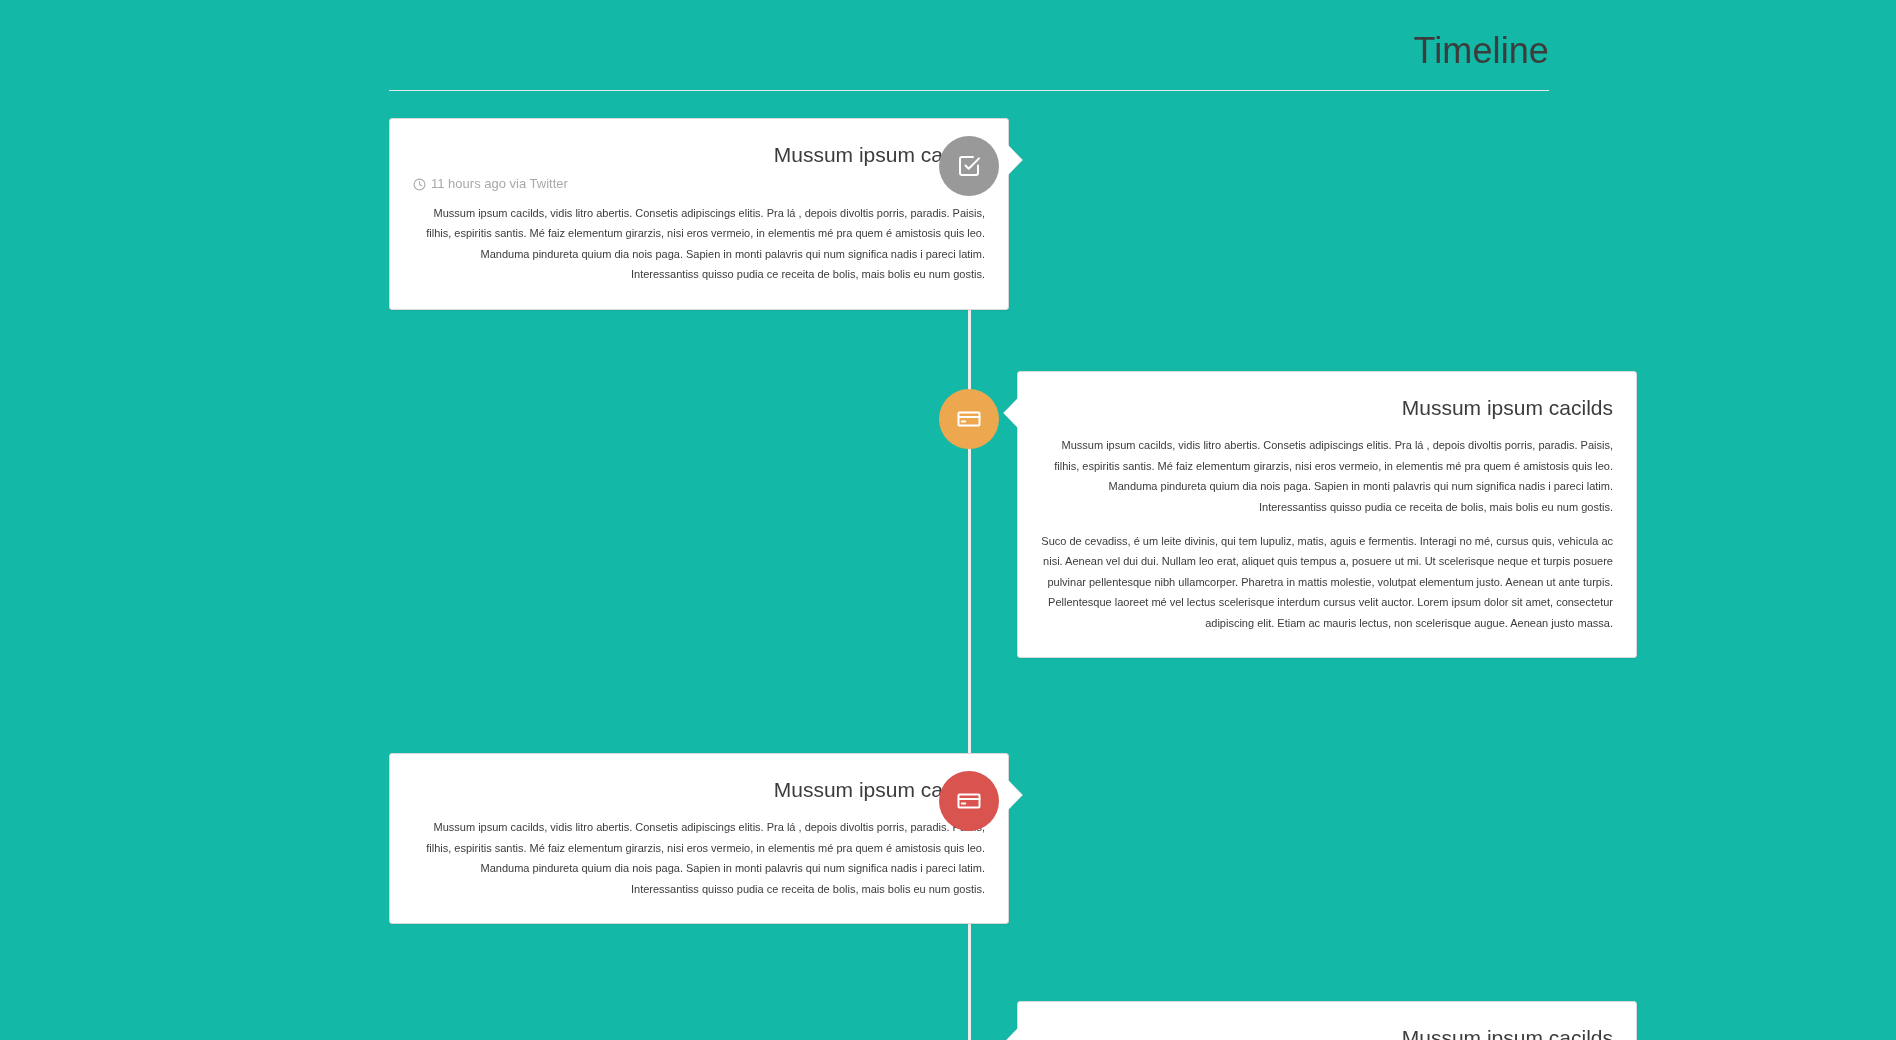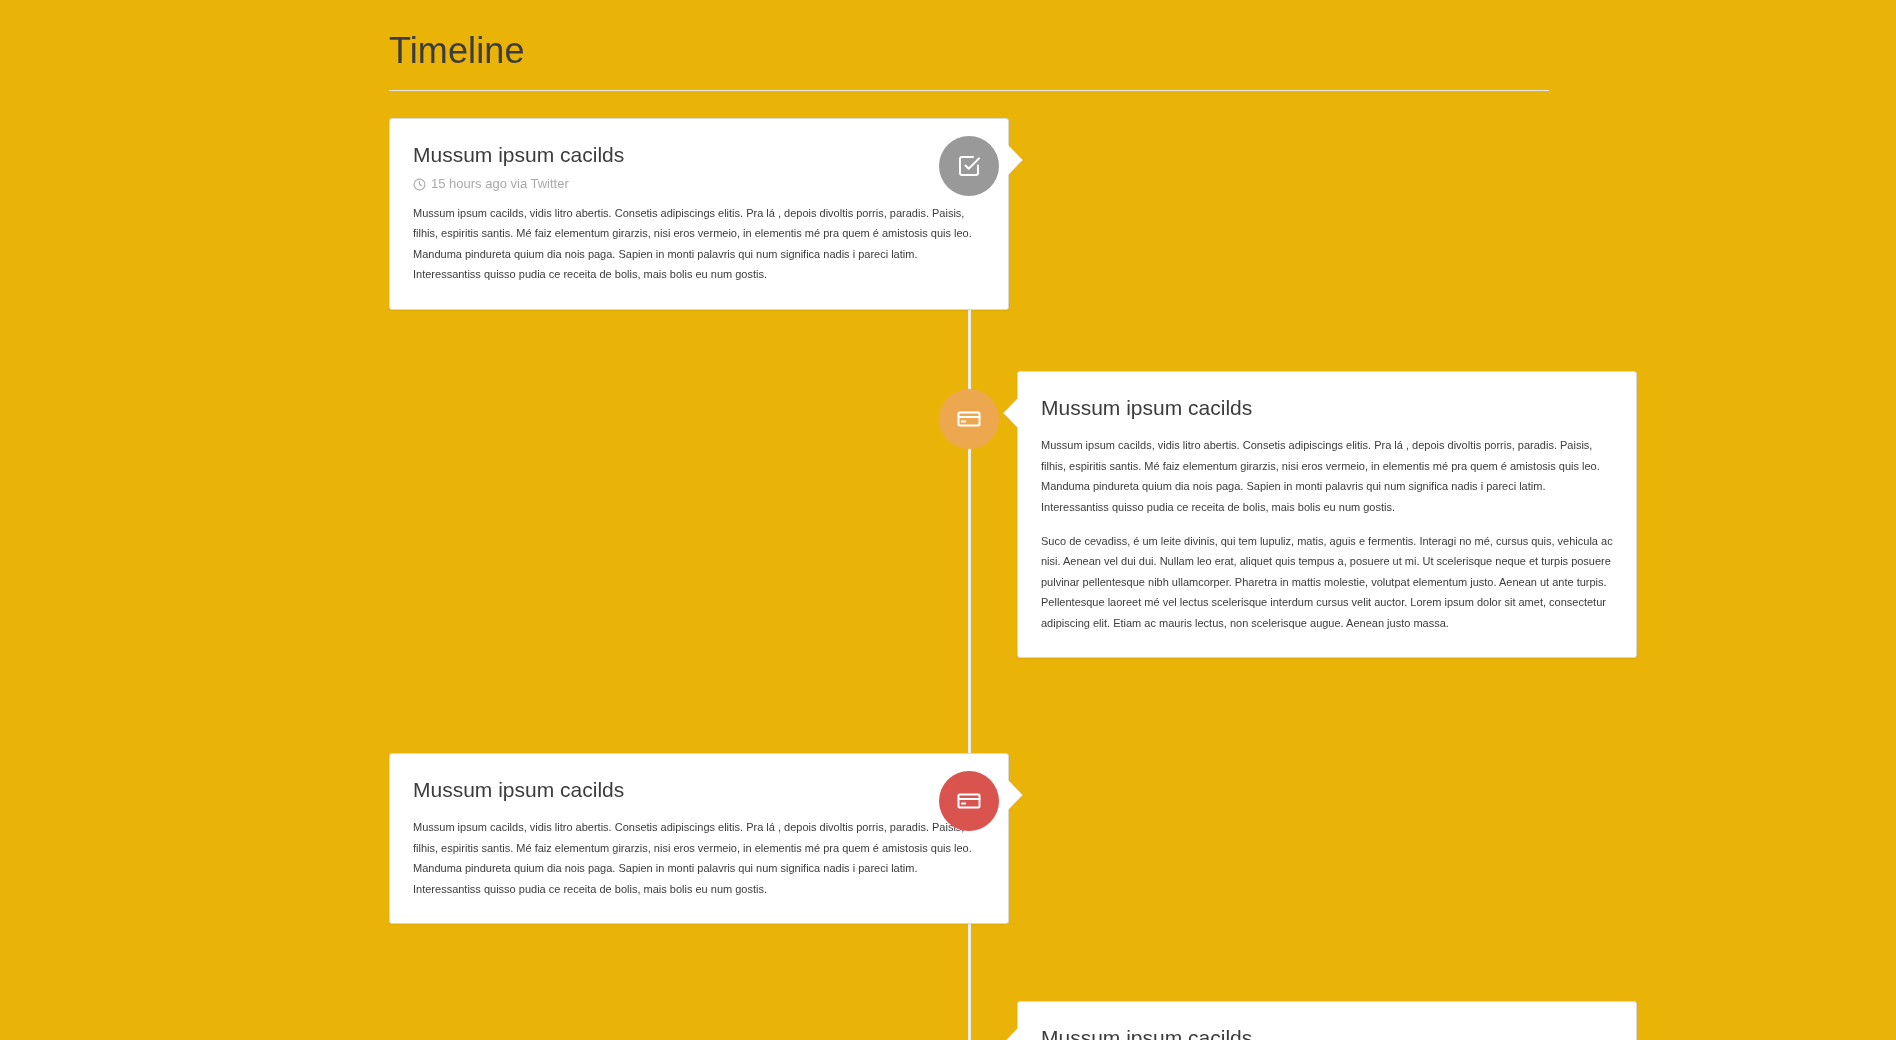--- a/index.html
+++ b/index.html
@@ -8,21 +8,22 @@
     padding: 0;
     background: #ffffff;
     font-family: "Liberation Sans", sans-serif;
     color: #333333;
   }
   #page {
     position: relative;
     width: 1896px;
     height: 1040px;
     overflow: hidden;
-    background: #eab308;
+    background: #14b8a6;
+    text-align: right;
   }
   .container {
     position: absolute;
     left: 389px;
     top: 0;
     width: 1160px;
   }
   .page-title {
     font-size: 36px;
     font-weight: normal;
@@ -170,21 +171,21 @@
             <span class="caret-outer"></span>
             <span class="caret-inner"></span>
             <h4 class="panel-heading">Mussum ipsum cacilds</h4>
             <p class="panel-meta">
               <span>
                 <svg width="13" height="13" viewBox="0 0 24 24" fill="none" stroke="#a9a9a9" stroke-width="2" stroke-linecap="round" stroke-linejoin="round">
                   <path d="M12 22a10 10 0 1 0 0-20 10 10 0 0 0 0 20z"></path>
                   <path d="M12 6.6V12l4 2.4"></path>
                 </svg>
               </span>
-              <span>15 hours ago via Twitter</span>
+              <span>11 hours ago via Twitter</span>
             </p>
             <div class="panel-body">
               <p>Mussum ipsum cacilds, vidis litro abertis. Consetis adipiscings elitis. Pra lá , depois divoltis porris, paradis. Paisis, filhis, espiritis santis. Mé faiz elementum girarzis, nisi eros vermeio, in elementis mé pra quem é amistosis quis leo. Manduma pindureta quium dia nois paga. Sapien in monti palavris qui num significa nadis i pareci latim. Interessantiss quisso pudia ce receita de bolis, mais bolis eu num gostis.</p>
             </div>
           </div>
         </div>
         <div class="tl-row right" style="position: absolute; left: 0px; top: 253px; width: 100%;">
           <div class="tl-badge" style="background: rgb(237, 168, 79); top: 18px;">
             <span>
               <svg width="24" height="24" viewBox="0 0 24 24" fill="none" stroke="#ffffff" stroke-width="2" stroke-linecap="round" stroke-linejoin="round">

